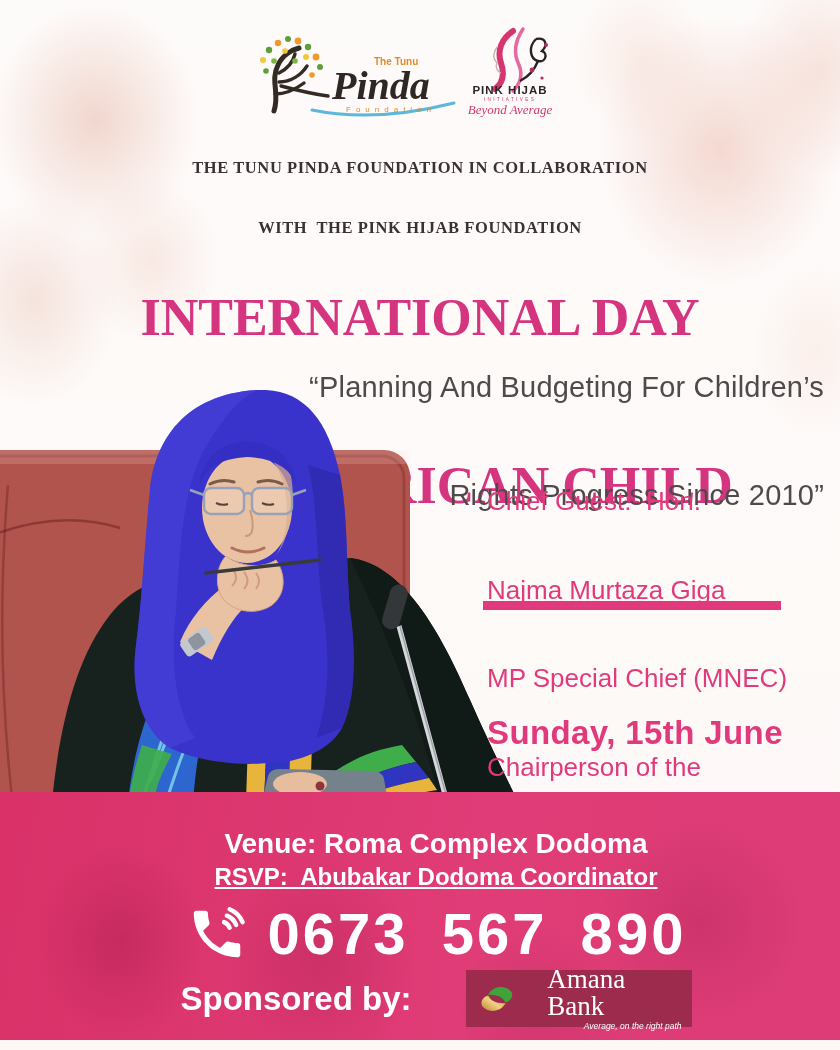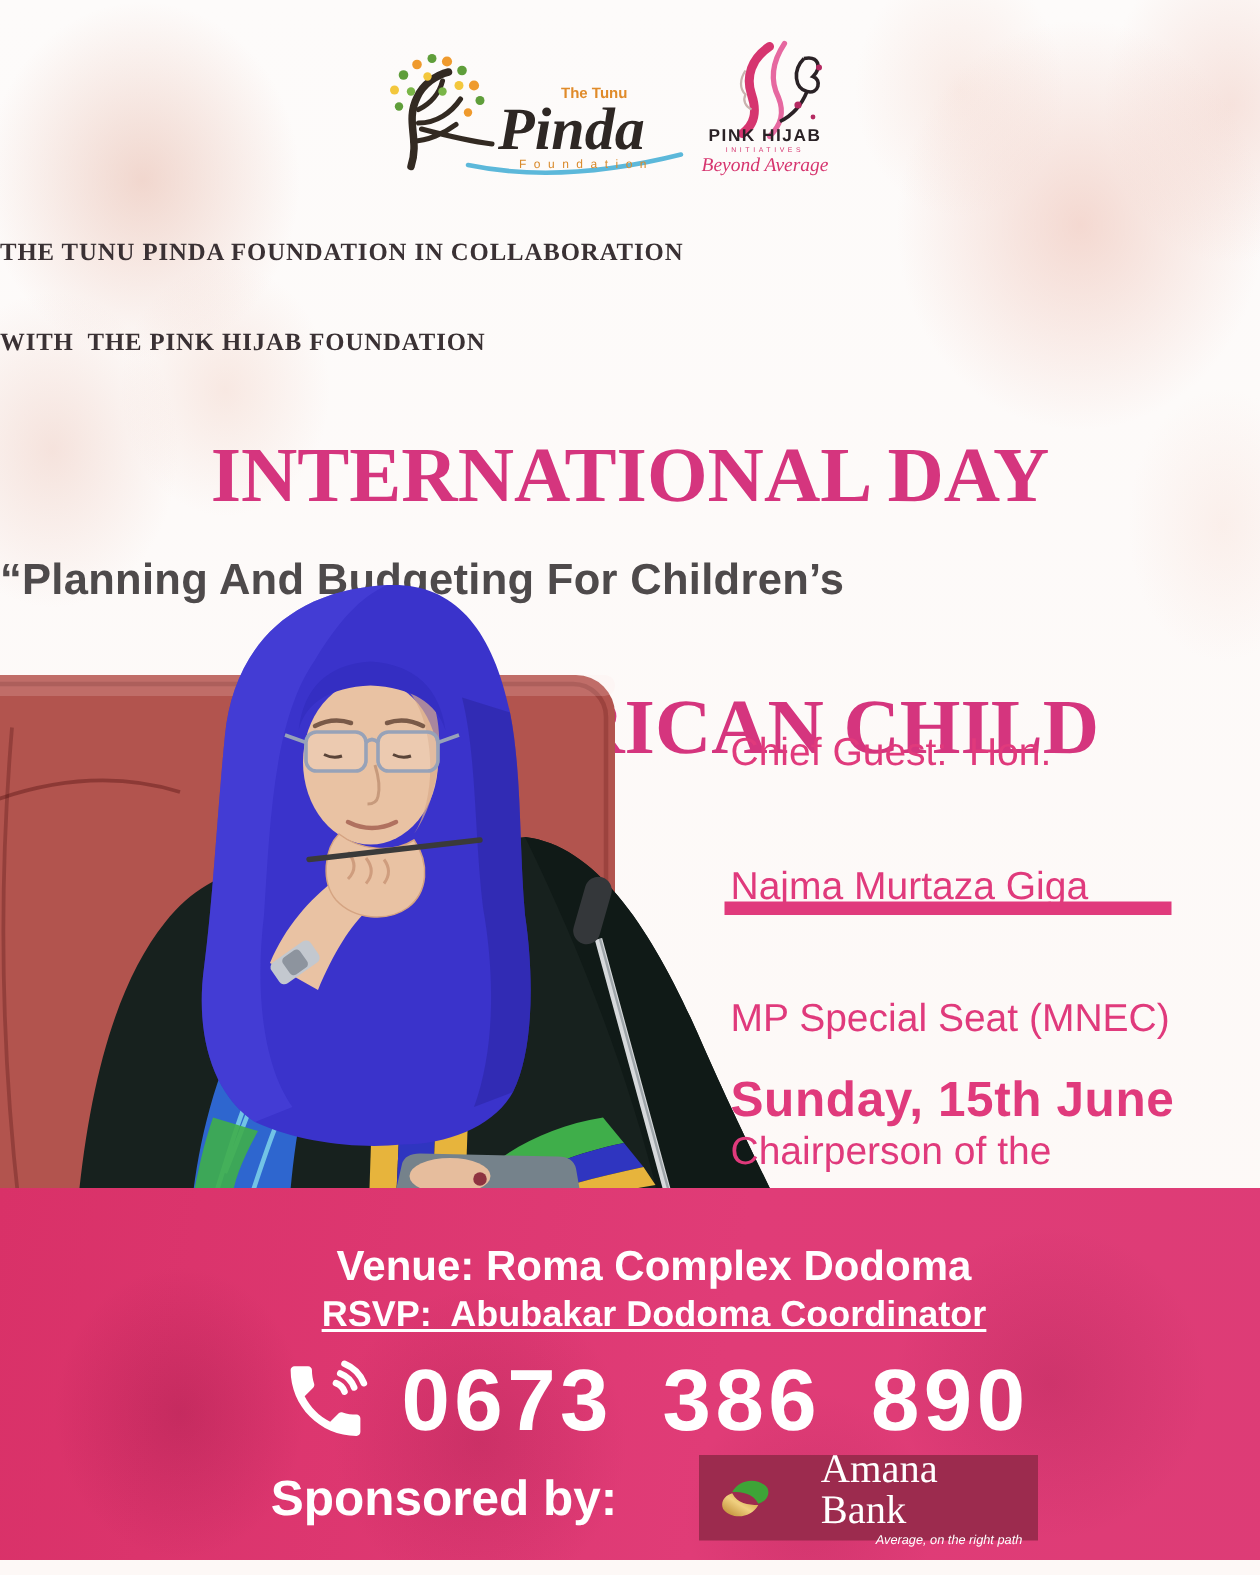--- a/index.html
+++ b/index.html
@@ -14,33 +14,33 @@
       radial-gradient(ellipse 120px 150px at 820px 70px,  rgba(240,202,192,.50), rgba(240,202,192,0) 70%),
       radial-gradient(ellipse 100px 120px at 640px 60px,  rgba(243,211,200,.40), rgba(243,211,200,0) 70%),
       radial-gradient(ellipse 90px 130px at 815px 350px,  rgba(246,218,208,.35), rgba(246,218,208,0) 70%),
       linear-gradient(#fdfbfa,#fdf8f6);
   }
   .txt{position:absolute;white-space:pre-wrap;}
   
   .pinda-logo{position:absolute;left:248px;top:33px;}
   .ph-logo{position:absolute;left:456px;top:26px;}
   .collab{
-    left:0;right:0;top:118px;text-align:left;
+    left:0;right:0;top:118px;text-align:center;
     font-family:"Liberation Serif",serif;font-weight:700;font-size:16.5px;
     letter-spacing:.6px;color:#3a3134;line-height:20px;
   }
   
   .title{
     left:0;right:0;top:178px;text-align:center;
     font-family:"Liberation Serif",serif;font-weight:700;font-size:52px;
     line-height:56px;color:#d5357e;
   }
   .quote{
-    left:0;right:4px;top:297px;text-align:left;
-    font-weight:700;font-size:29px;line-height:36px;color:#4e4a4b;letter-spacing:.2px;
+    left:0;right:16px;top:297px;text-align:right;
+    font-weight:400;font-size:29px;line-height:36px;color:#4e4a4b;letter-spacing:.2px;
   }
   
   .chief{left:487px;top:428px;font-weight:400;font-size:26px;line-height:29.5px;color:#e03a7c;}
   .divider{position:absolute;left:483px;top:601px;width:298px;height:9px;background:#e03a7c;}
   .schedule{left:487px;top:630px;font-weight:700;font-size:33px;line-height:41px;color:#e03a7c;letter-spacing:.4px;}
   
   .photo{position:absolute;left:0;top:390px;}
   
   .desk-bar{position:absolute;left:126px;top:792px;width:594px;height:22px;background:#4a443e;}
   .band{
@@ -201,21 +201,21 @@
     </g>
 
     <path d="M262 412 L268 386 Q270 379 280 379 L372 381 Q382 381 384 389 L388 412 Z" fill="#75828b"></path>
     <ellipse cx="300" cy="394" rx="27" ry="12" fill="#e6bd9d"></ellipse>
     <circle cx="320" cy="396" r="4.5" fill="#8e3340"></circle>
   </svg>
 
   <div class="txt chief">
     <div>Chief Guest:  Hon.</div>
     <div>Najma Murtaza Giga</div>
-    <div>MP Special Seat (MNEC)</div>
+    <div>MP Special Chief (MNEC)</div>
     <div>Chairperson of the</div>
     <div>Tanzania Parliament</div>
   </div>
 
   <div class="divider"></div>
 
   <div class="txt schedule">
     <div>Sunday, 15th June</div>
     <div>2025 | 09:00 am</div>
   </div>
@@ -224,21 +224,21 @@
 
   <div class="band">
     <div class="txt venue">Venue: Roma Complex Dodoma</div>
     <div class="txt rsvp">RSVP:  Abubakar Dodoma Coordinator</div>
 
     <div class="phone-row">
       <svg width="62" height="62" viewBox="0 0 24 24">
         <path d="M6.62 10.79c1.44 2.83 3.76 5.14 6.59 6.59l2.2-2.2c.27-.27.67-.36 1.02-.24 1.12.37 2.33.57 3.57.57.55 0 1 .45 1 1V20c0 .55-.45 1-1 1-9.39 0-17-7.61-17-17 0-.55.45-1 1-1h3.5c.55 0 1 .45 1 1 0 1.25.2 2.45.57 3.57.11.35.03.74-.25 1.02l-2.2 2.2z" fill="#ffffff"></path>
         <path d="M14.7 7.4 A3.6 3.6 0 0 1 16.9 9.6 M15.8 4.9 A6.3 6.3 0 0 1 19.4 8.5 M16.9 2.4 A9.2 9.2 0 0 1 21.9 7.4" stroke="#ffffff" stroke-width="1.7" fill="none" stroke-linecap="round"></path>
       </svg>
-      <div class="phone-number">0673 386 890</div>
+      <div class="phone-number">0673 567 890</div>
     </div>
 
     <div class="sponsor-row">
       <div class="sponsored-by">Sponsored by:</div>
       <div class="amana-box">
         <svg width="44" height="42" viewBox="0 0 48 44">
           <defs>
             <linearGradient id="gld" x1="0" y1="1" x2="1" y2="0">
               <stop offset="0" stop-color="#b8832a"></stop>
                 <stop offset=".5" stop-color="#f0d080"></stop>

